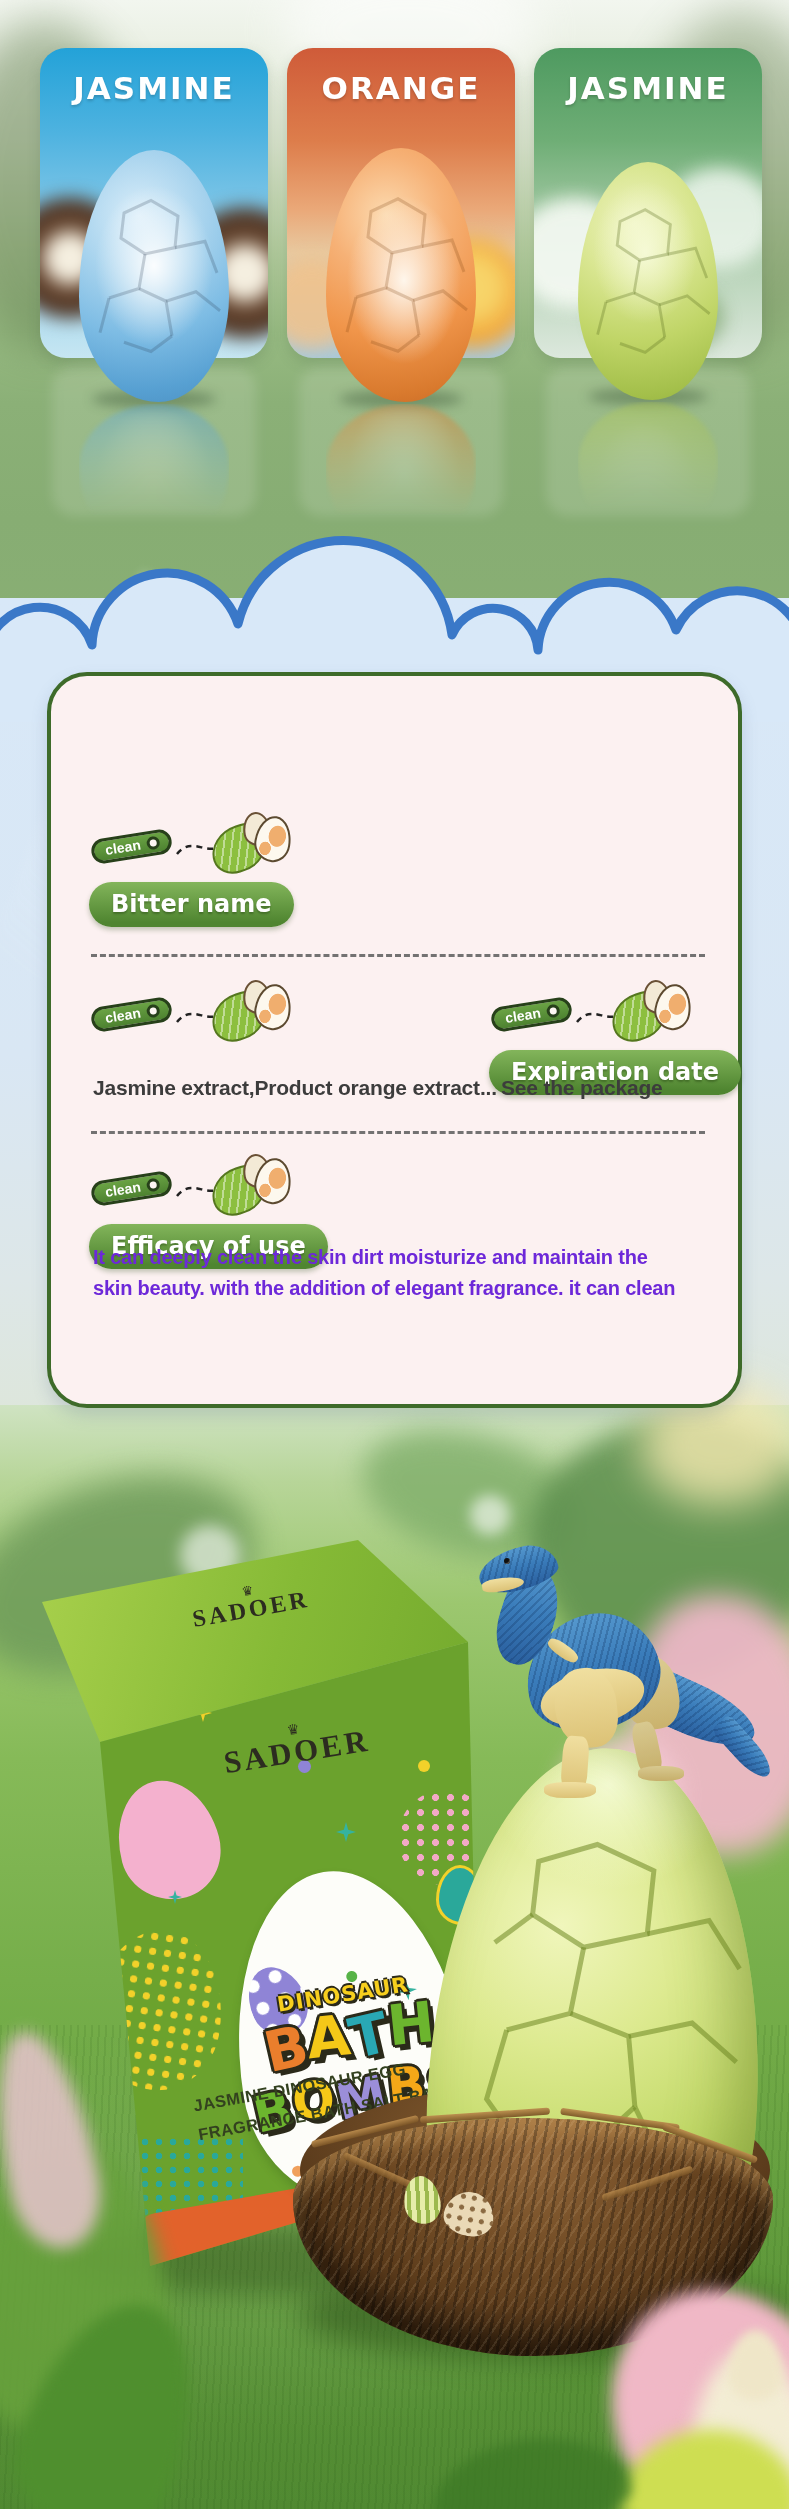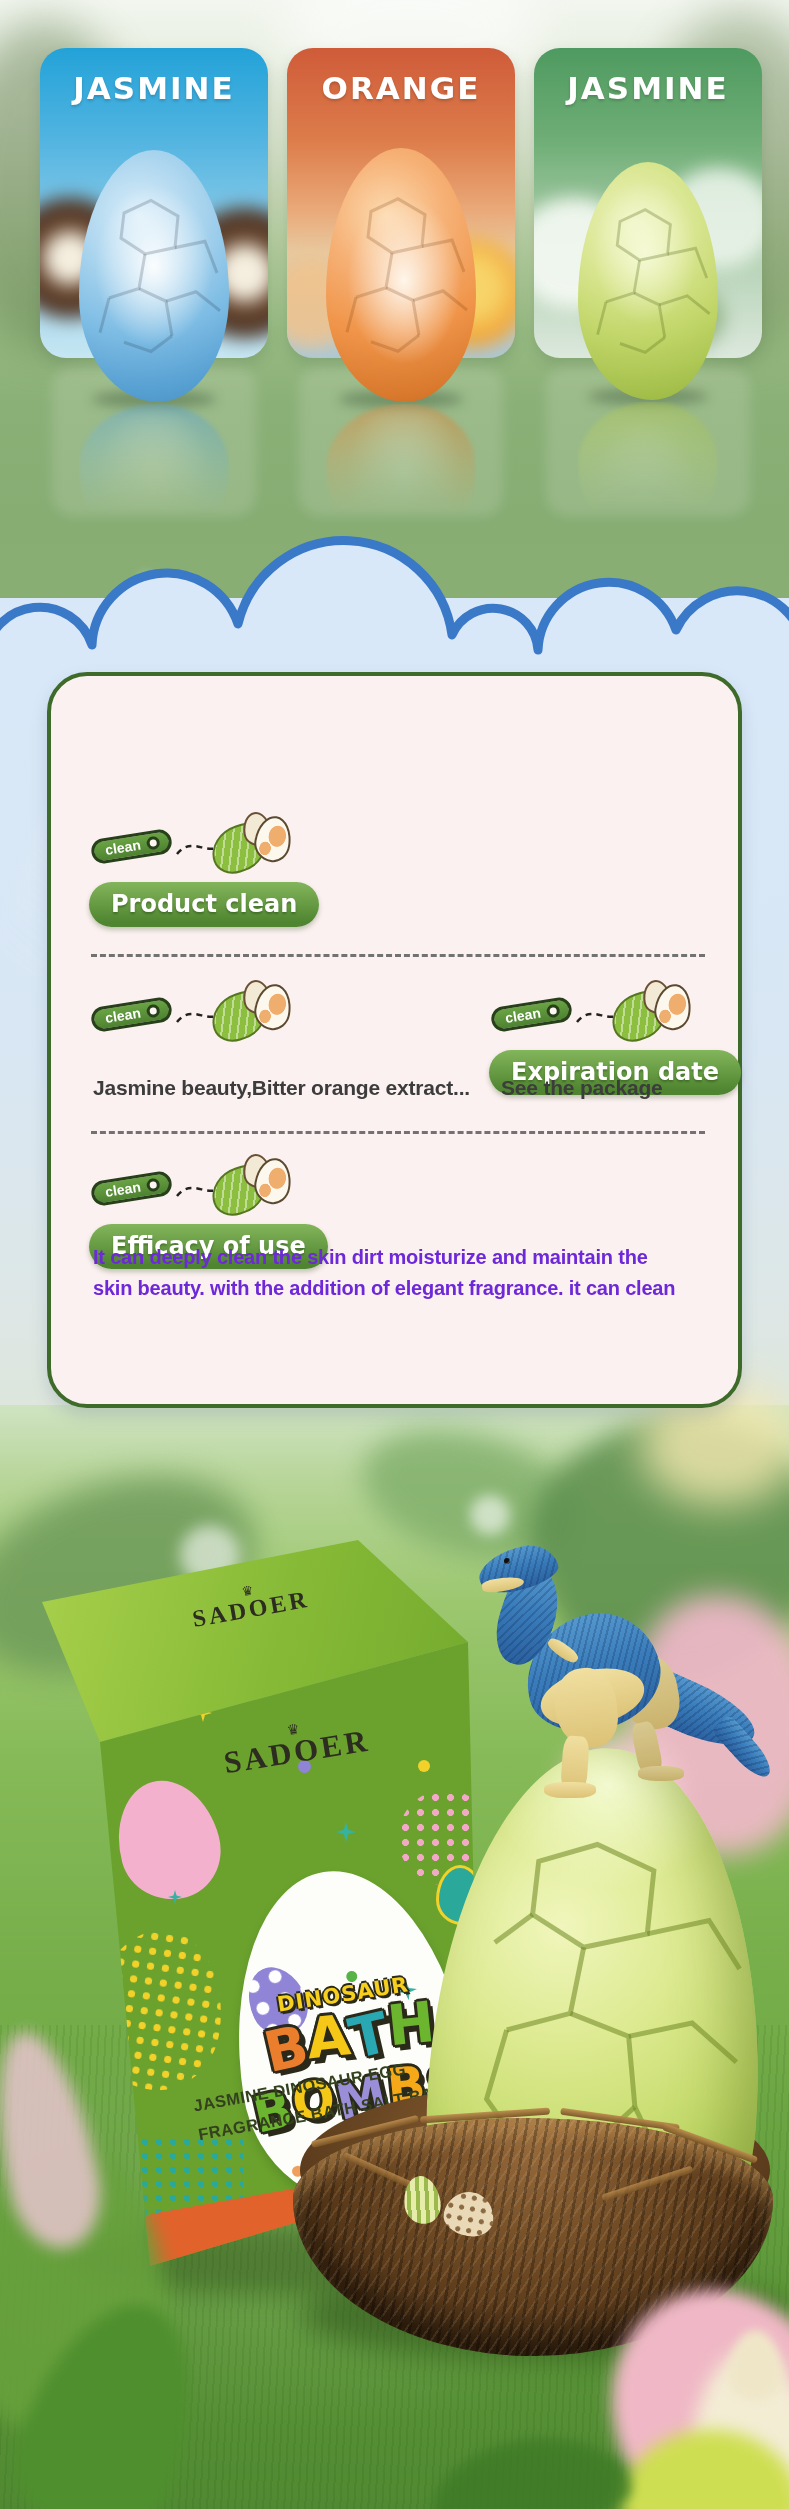--- a/index.html
+++ b/index.html
@@ -246,21 +246,21 @@
           <span class="tag-dot"></span>
       </div>
       <svg class="tag-string" width="52" height="30">
         <path d="M2,22 C18,2 34,28 50,10" fill="none" stroke="#222" stroke-width="2.5" stroke-dasharray="6 5"></path>
         </svg>
       <div class="egg-illus">
         <div class="illus-leaf"></div>
           <div class="illus-eggA"></div>
           <div class="illus-eggB"></div>
       </div>
-      <div class="pill"><span>Product clean</span></div>
+      <div class="pill"><span>Bitter name</span></div>
     </div>
     <div class="dash-hr" style="left:40px;top:278px;width:614px;"></div>
 
     <div class="label-group" style="left:38px;top:318px;">
       <div class="clean-tag">
         <span>clean</span>
           <span class="tag-dot"></span>
       </div>
       <svg class="tag-string" width="52" height="30">
         <path d="M2,22 C18,2 34,28 50,10" fill="none" stroke="#222" stroke-width="2.5" stroke-dasharray="6 5"></path>
@@ -282,21 +282,21 @@
         </svg>
       <div class="egg-illus">
         <div class="illus-leaf"></div>
           <div class="illus-eggA"></div>
           <div class="illus-eggB"></div>
       </div>
       <div class="pill"><span>Expiration date</span></div>
     </div>
 
     <div class="value-row" style="left:42px;top:400px;width:640px;font-size:21px;">
-      <span style="width:408px;">Jasmine beauty,Bitter orange extract...</span>
+      <span style="width:408px;">Jasmine extract,Product orange extract...</span>
       <span>See the package</span>
     </div>
     <div class="dash-hr" style="left:40px;top:455px;width:614px;"></div>
 
     <div class="label-group" style="left:38px;top:492px;">
       <div class="clean-tag">
         <span>clean</span>
           <span class="tag-dot"></span>
       </div>
       <svg class="tag-string" width="52" height="30">

